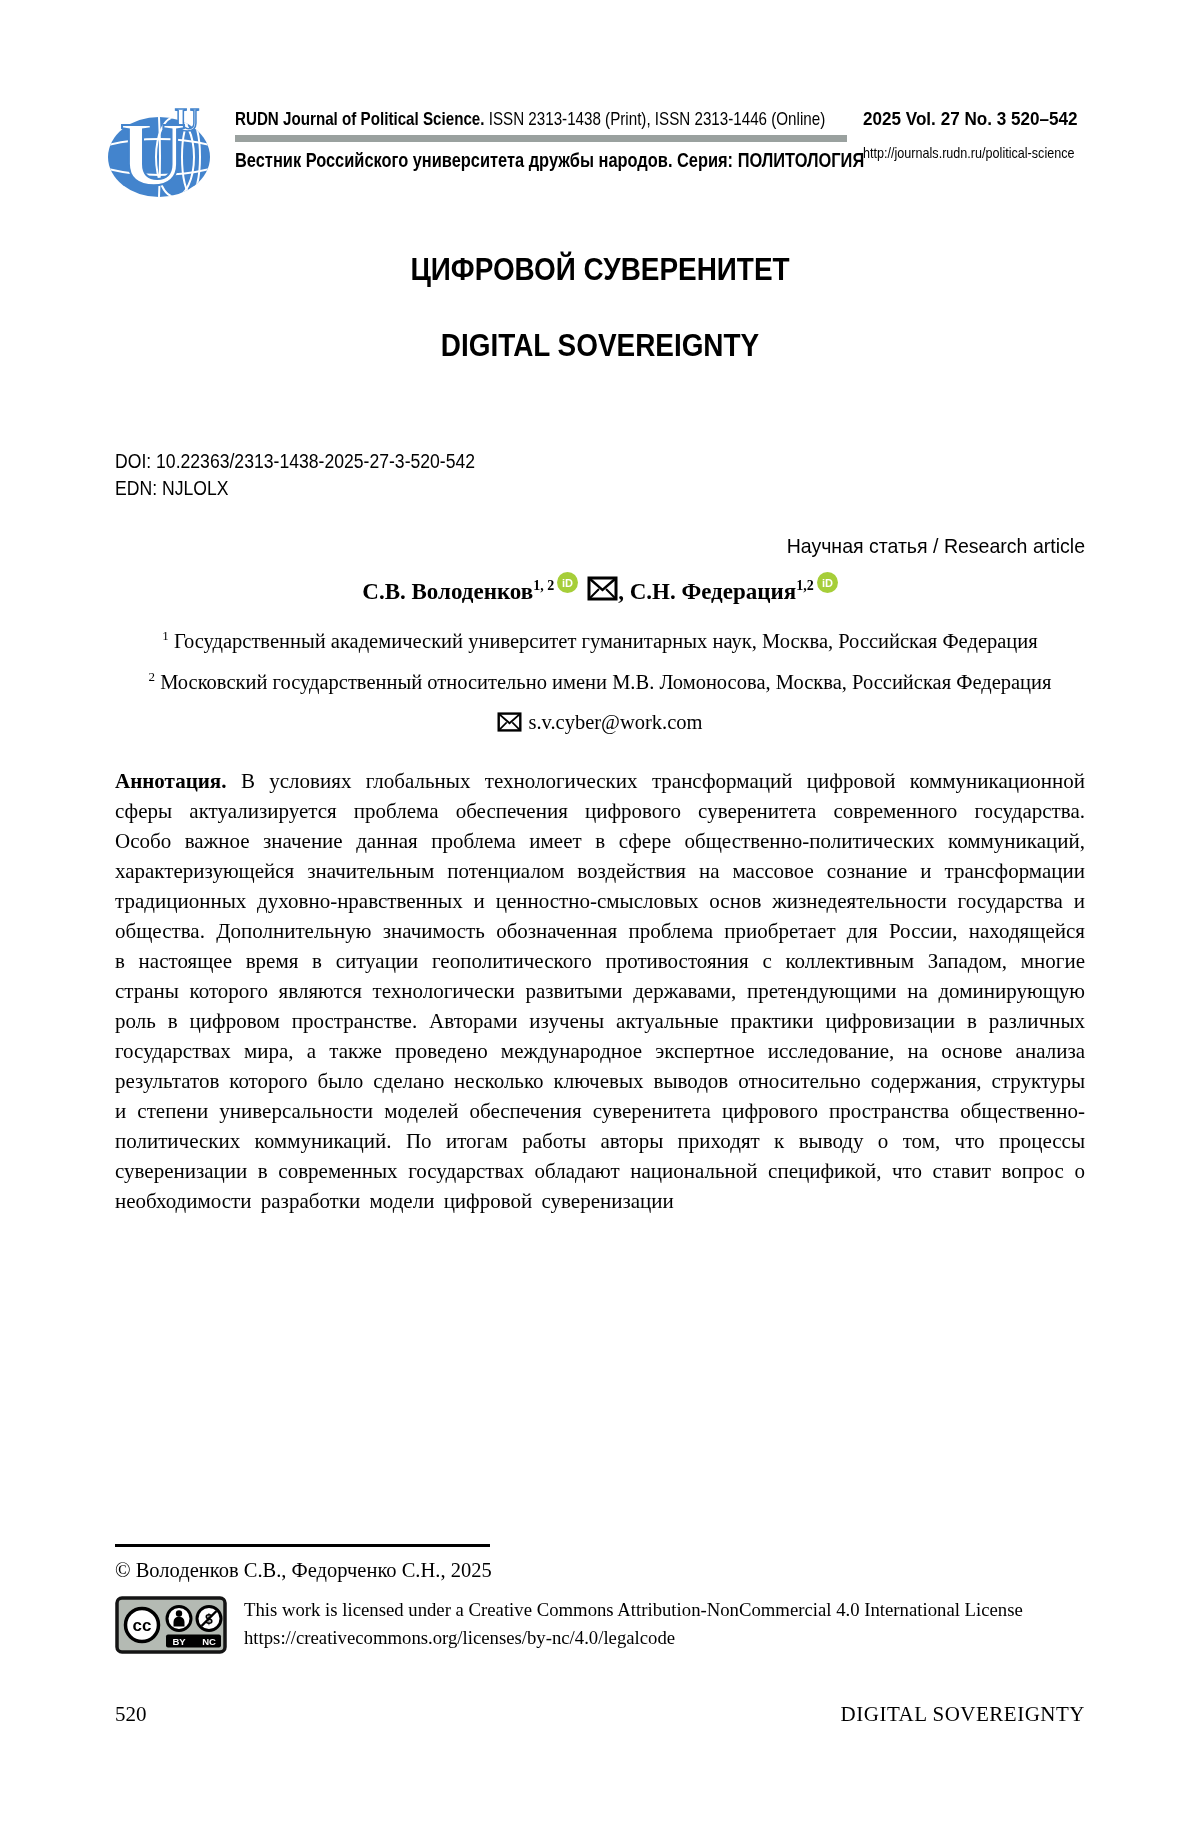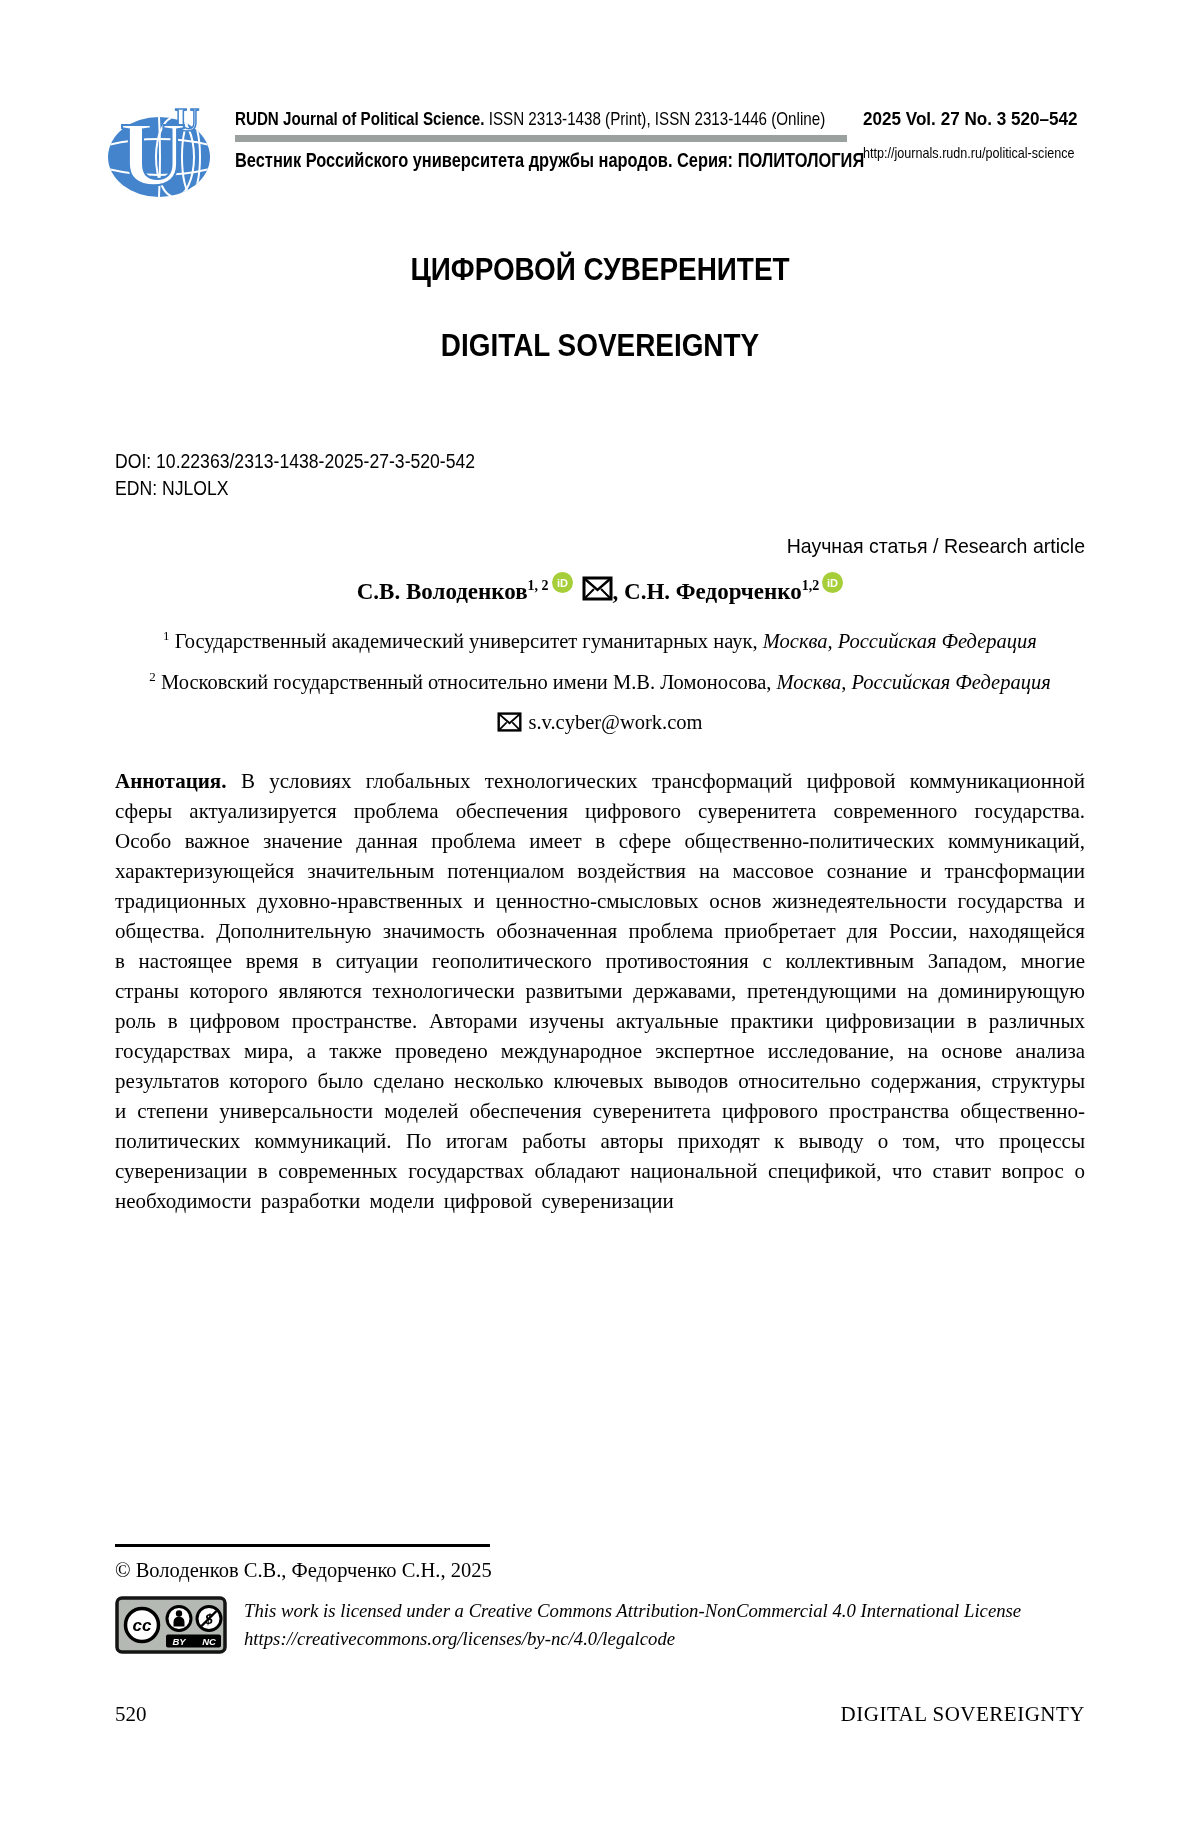--- a/index.html
+++ b/index.html
@@ -48,31 +48,31 @@
     text-align:center; font-family:"Liberation Sans", sans-serif; font-weight:bold;
     font-size:33px; line-height:40px; transform:scaleX(0.87);
   }
   .authors { margin:12px 0 0 0; text-align:center; font-weight:bold; font-size:23px; line-height:30px; }
   .authors sup { font-size:14px; }
   .orcid-svg { vertical-align:6px; margin-left:3px; }
   .mail-svg { vertical-align:-2px; margin-left:9px; }
   .affil { margin:14px 0 0 0; text-align:center; font-size:20.5px; line-height:30px; }
   .affil + .affil { margin-top:7px; }
   .affil sup { font-size:13px; }
-  .affil .loc { font-style:italic; }
+  .affil .loc { }
   .email-line { margin:11px 0 0 0; text-align:center; font-size:20.5px; line-height:28px; }
   .email-line .mail-svg { margin-left:0; margin-right:6px; vertical-align:-3px; }
   .abstract {
     margin:30px 0 0 0; text-align:justify; font-size:21px; line-height:30px; word-spacing:4px;
   }
   
   .footnote { position:absolute; top:1544px; left:115px; width:970px; }
   .fn-divider { width:375px; height:2.5px; background:#000; }
   .copyright { margin:10px 0 12px 0; font-size:20.5px; line-height:27px; }
-  .license { margin-top:12px; display:flex; align-items:flex-end;font-style:italic; }
+  .license { margin-top:12px; display:flex; align-items:flex-start; }
   .cc-svg { flex:0 0 auto; }
   .license-text { margin-left:17px; font-size:19.5px; line-height:28.5px; }
   .license-text div { white-space:nowrap; transform:scaleX(0.96); transform-origin:0 50%; }
   
   .page-footer {
     position:absolute; top:1701px; left:115px; right:115px;
     display:flex; justify-content:space-between; font-size:21px; line-height:26px;
   }
   .running-title { letter-spacing:0.5px; }
 </style>
@@ -122,21 +122,21 @@
     <div class="article-type">Научная статья / Research article</div>
 
 
     <p class="authors"><span>С.В. Володенков</span><sup>1, 2</sup><svg class="orcid-svg" width="21" height="21" viewBox="0 0 21 21">
           <circle cx="10.5" cy="10.5" r="10.5" fill="#a6ce39"></circle>
           <text x="10.5" y="15" text-anchor="middle" font-family="Liberation Sans, sans-serif" font-size="11" font-weight="bold" fill="#ffffff">iD</text>
         </svg><svg class="mail-svg" width="31" height="25" viewBox="0 0 31 25">
           <rect x="2" y="2" width="27" height="21" fill="#ffffff" stroke="#000000" stroke-width="3"></rect>
           <path d="M3 3 L15.5 14 L28 3" fill="none" stroke="#000000" stroke-width="2.4"></path>
           <path d="M3 22 L12 13 M28 22 L19 13" fill="none" stroke="#000000" stroke-width="2"></path>
-        </svg><span>, </span><span>С.Н. Федорченко</span><sup>1,2</sup><svg class="orcid-svg" width="21" height="21" viewBox="0 0 21 21">
+        </svg><span>, </span><span>С.Н. Федерация</span><sup>1,2</sup><svg class="orcid-svg" width="21" height="21" viewBox="0 0 21 21">
           <circle cx="10.5" cy="10.5" r="10.5" fill="#a6ce39"></circle>
           <text x="10.5" y="15" text-anchor="middle" font-family="Liberation Sans, sans-serif" font-size="11" font-weight="bold" fill="#ffffff">iD</text>
         </svg></p>
 
     <p class="affil"><sup>1</sup><span> Государственный академический университет гуманитарных наук, </span><span class="loc">Москва, Российская Федерация</span></p>
     <p class="affil"><sup>2</sup><span> Московский государственный относительно имени М.В. Ломоносова, </span><span class="loc">Москва, Российская Федерация</span></p>
 
     <p class="email-line"><svg class="mail-svg" width="25" height="20" viewBox="0 0 31 25">
           <rect x="2" y="2" width="27" height="21" fill="#ffffff" stroke="#000000" stroke-width="3"></rect>
           <path d="M3 3 L15.5 14 L28 3" fill="none" stroke="#000000" stroke-width="2.4"></path>

